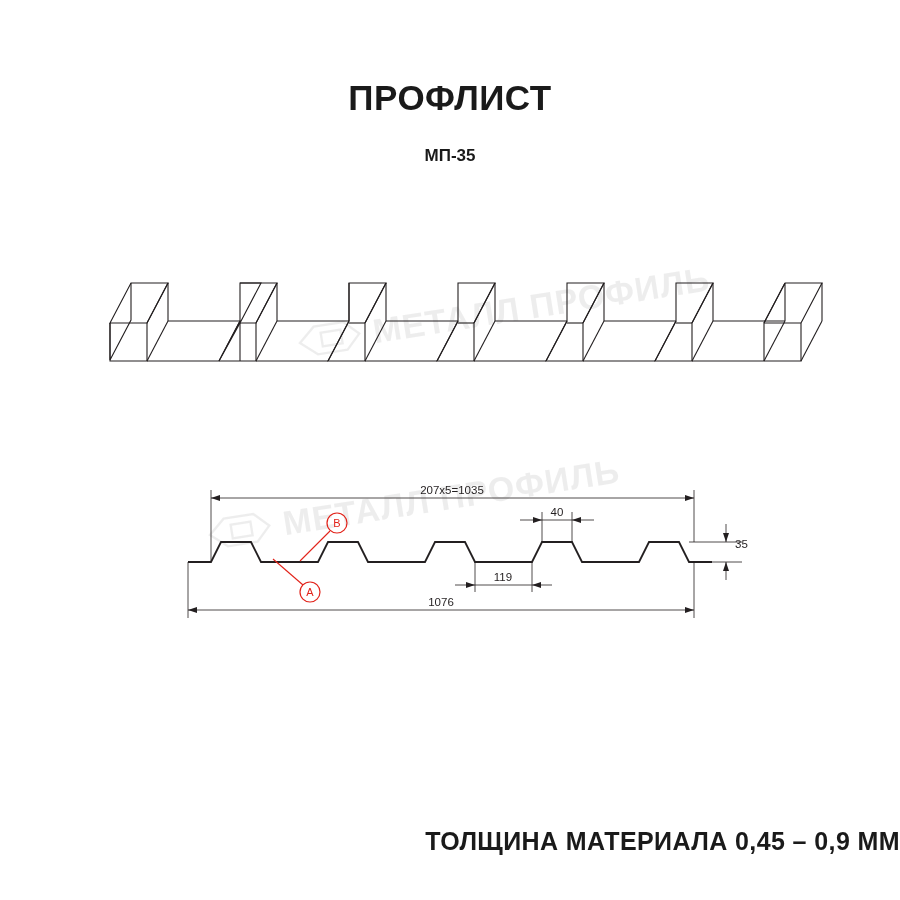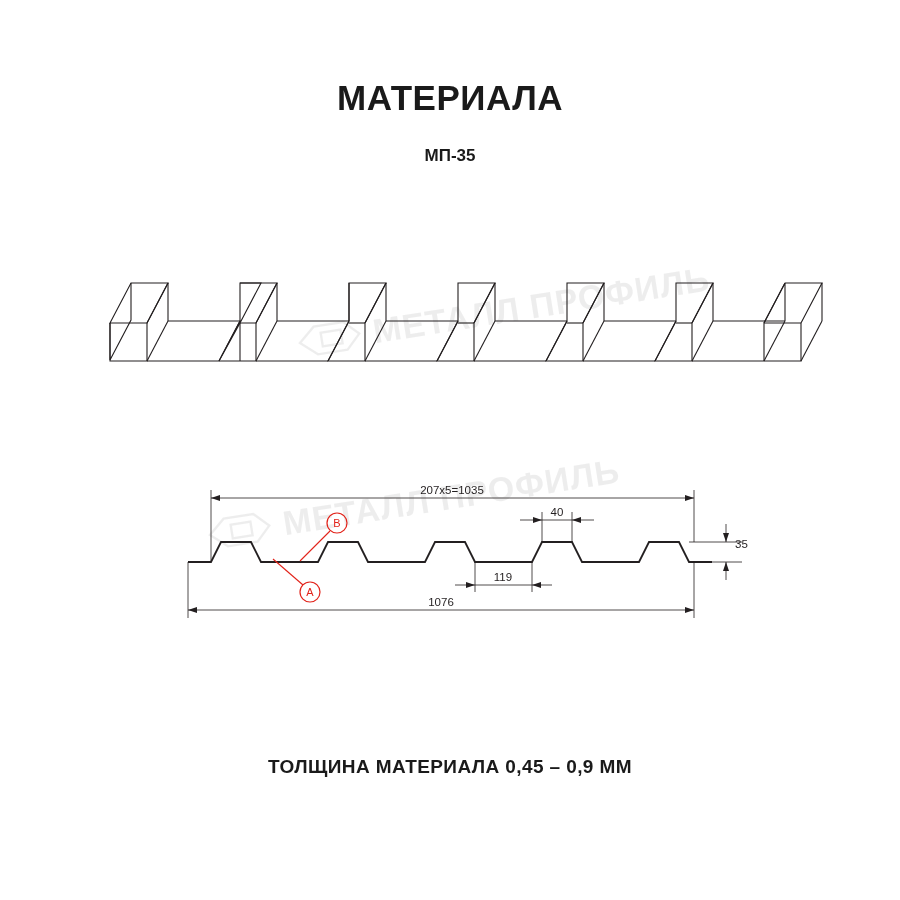--- a/index.html
+++ b/index.html
@@ -35,25 +35,25 @@
     top: 146px;
     left: 0;
     width: 900px;
     text-align: center;
     font-size: 17px;
     font-weight: bold;
     color: #1a1a1a;
   }
   .footer {
     position: absolute;
-    top: 756px;
-    left: 0;
-    width: 900px;
-    text-align: center;
-    font-size: 19px;
+    top: 827px;
+    left: 0;
+    width: 900px;
+    text-align: right;
+    font-size: 25px;
     font-weight: bold;
     letter-spacing: 0.4px;
     color: #1a1a1a;
   }
   .iso-wrap {
     position: absolute;
     left: 0;
     top: 215px;
     width: 900px;
     height: 210px;
@@ -75,21 +75,21 @@
   .balloon-t { font-family: "Liberation Sans", sans-serif; font-size: 11px; fill: #e2231a; }
   .wm { opacity: 0.1; }
   .wm-text { font-family: "Liberation Sans", sans-serif; font-weight: bold; font-size: 34px; fill: #5b5b5b; letter-spacing: 1px; }
   .wm-shape { fill: none; stroke: #5b5b5b; stroke-width: 2.4; }
 </style>
 </head>
 <body>
 
 <div class="page">
 
-  <div class="title">МАТЕРИАЛА</div>
+  <div class="title">ПРОФЛИСТ</div>
   <div class="subtitle">МП-35</div>
 
   <div class="iso-wrap">
     <svg width="900" height="210" viewBox="0 0 900 210">
 
       <g class="wm">
         <g transform="translate(300,128) rotate(-9)">
           <path class="wm-shape" d="M0,0 L16,-14 L46,-14 L60,0 L46,14 L16,14 Z"></path>
           <rect class="wm-shape" x="22" y="-7" width="20" height="14"></rect>
           <text class="wm-text" x="74" y="12">МЕТАЛЛ ПРОФИЛЬ</text>

